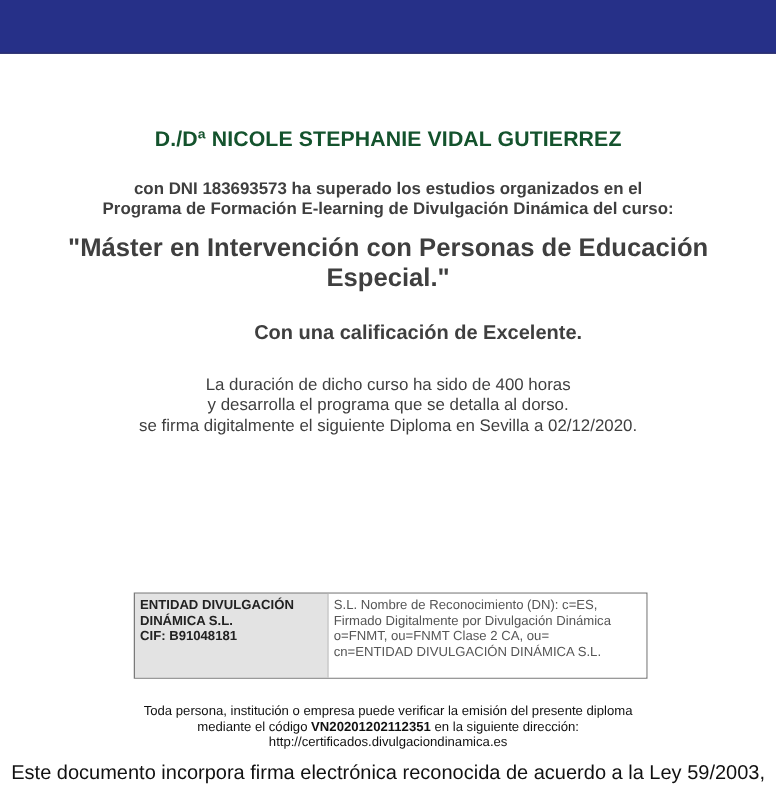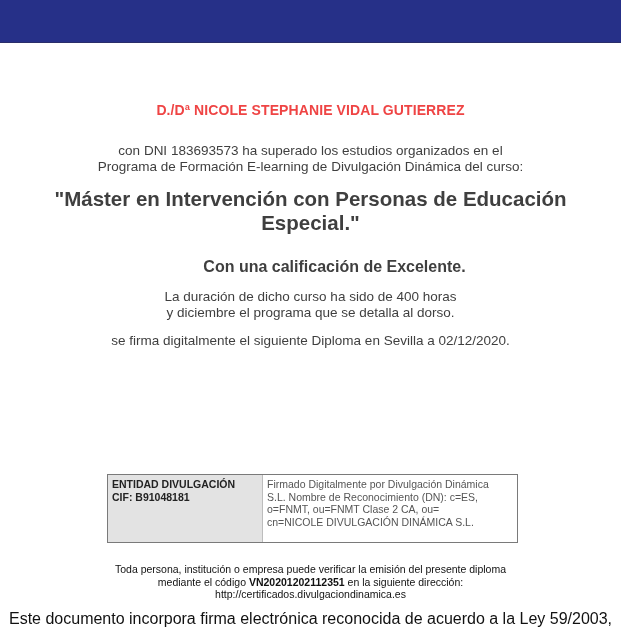--- a/index.html
+++ b/index.html
@@ -10,35 +10,35 @@
       color: #404040;
       position: relative;
     }
     .top-band {
       position: absolute; left: 0; top: 0; width: 621px; height: 42px;
       background: #263088;
       border-bottom: 1px solid #2a2e6a;
     }
     .center { position: absolute; left: 0; width: 621px; text-align: center; }
     .name {
-      top: 102px; font-size: 14px; font-weight: bold; color: #ef4444;
+      top: 102px; font-size: 17px; font-weight: bold; color: #14532d;
       letter-spacing: 0.1px;
     }
     .intro {
-      top: 143px; font-size: 13.5px; line-height: 16px; color: #3f3f3f;
+      top: 143px; font-size: 13.5px; line-height: 16px; color: #3f3f3f; font-weight: bold;
     }
     .course {
       top: 187px; font-size: 20.5px; line-height: 24px; font-weight: bold; color: #3f3f3f;
       left: 40px; width: 541px;
     }
     .grade {
       top: 258px; font-size: 16px; font-weight: bold; color: #3f3f3f; padding-left: 24px;
     }
     .duration {
-      top: 289px; font-size: 13.5px; line-height: 16px; color: #3f3f3f;
+      top: 300px; font-size: 13.5px; line-height: 16px; color: #3f3f3f;
     }
     .signing {
       top: 333px; font-size: 13.5px; line-height: 16px; color: #3f3f3f;
     }
     .sig-table {
       position: absolute; left: 107px; top: 474px; width: 411px; height: 69px;
       border: 1px solid #7a7a7a;
       display: flex; box-sizing: border-box;
       font-size: 10.5px; line-height: 12.5px;
     }
@@ -70,37 +70,38 @@
   <span class="line">con DNI 183693573 ha superado los estudios organizados en el</span>
   <span class="line">Programa de Formación E-learning de Divulgación Dinámica del curso:</span>
 </div>
 
 <div class="center course">"Máster en Intervención con Personas de Educación Especial."</div>
 
 <div class="center grade">Con una calificación de Excelente.</div>
 
 <div class="center duration">
   <span class="line">La duración de dicho curso ha sido de 400 horas</span>
-  <span class="line">y diciembre el programa que se detalla al dorso.</span>
+  <span class="line">y desarrolla el programa que se detalla al dorso.</span>
 </div>
 
 <div class="center signing">
   <span class="line">se firma digitalmente el siguiente Diploma en Sevilla a 02/12/2020.</span>
 </div>
 
 <div class="sig-table">
   <div class="sig-left">
     <span class="line">ENTIDAD DIVULGACIÓN</span>
+    <span class="line">DINÁMICA S.L.</span>
     <span class="line">CIF: B91048181</span>
   </div>
   <div class="sig-right">
+    <span class="line">S.L. Nombre de Reconocimiento (DN): c=ES,</span>
     <span class="line">Firmado Digitalmente por Divulgación Dinámica</span>
-    <span class="line">S.L. Nombre de Reconocimiento (DN): c=ES,</span>
     <span class="line">o=FNMT, ou=FNMT Clase 2 CA, ou=</span>
-    <span class="line">cn=NICOLE DIVULGACIÓN DINÁMICA S.L.</span>
+    <span class="line">cn=ENTIDAD DIVULGACIÓN DINÁMICA S.L.</span>
   </div>
 </div>
 
 <div class="center verify">
   <span class="line">Toda persona, institución o empresa puede verificar la emisión del presente diploma</span>
   <span class="line"><span>mediante el código </span><b>VN20201202112351</b><span> en la siguiente dirección:</span></span>
   <span class="line">http://certificados.divulgaciondinamica.es</span>
 </div>
 
 <div class="center legal">

